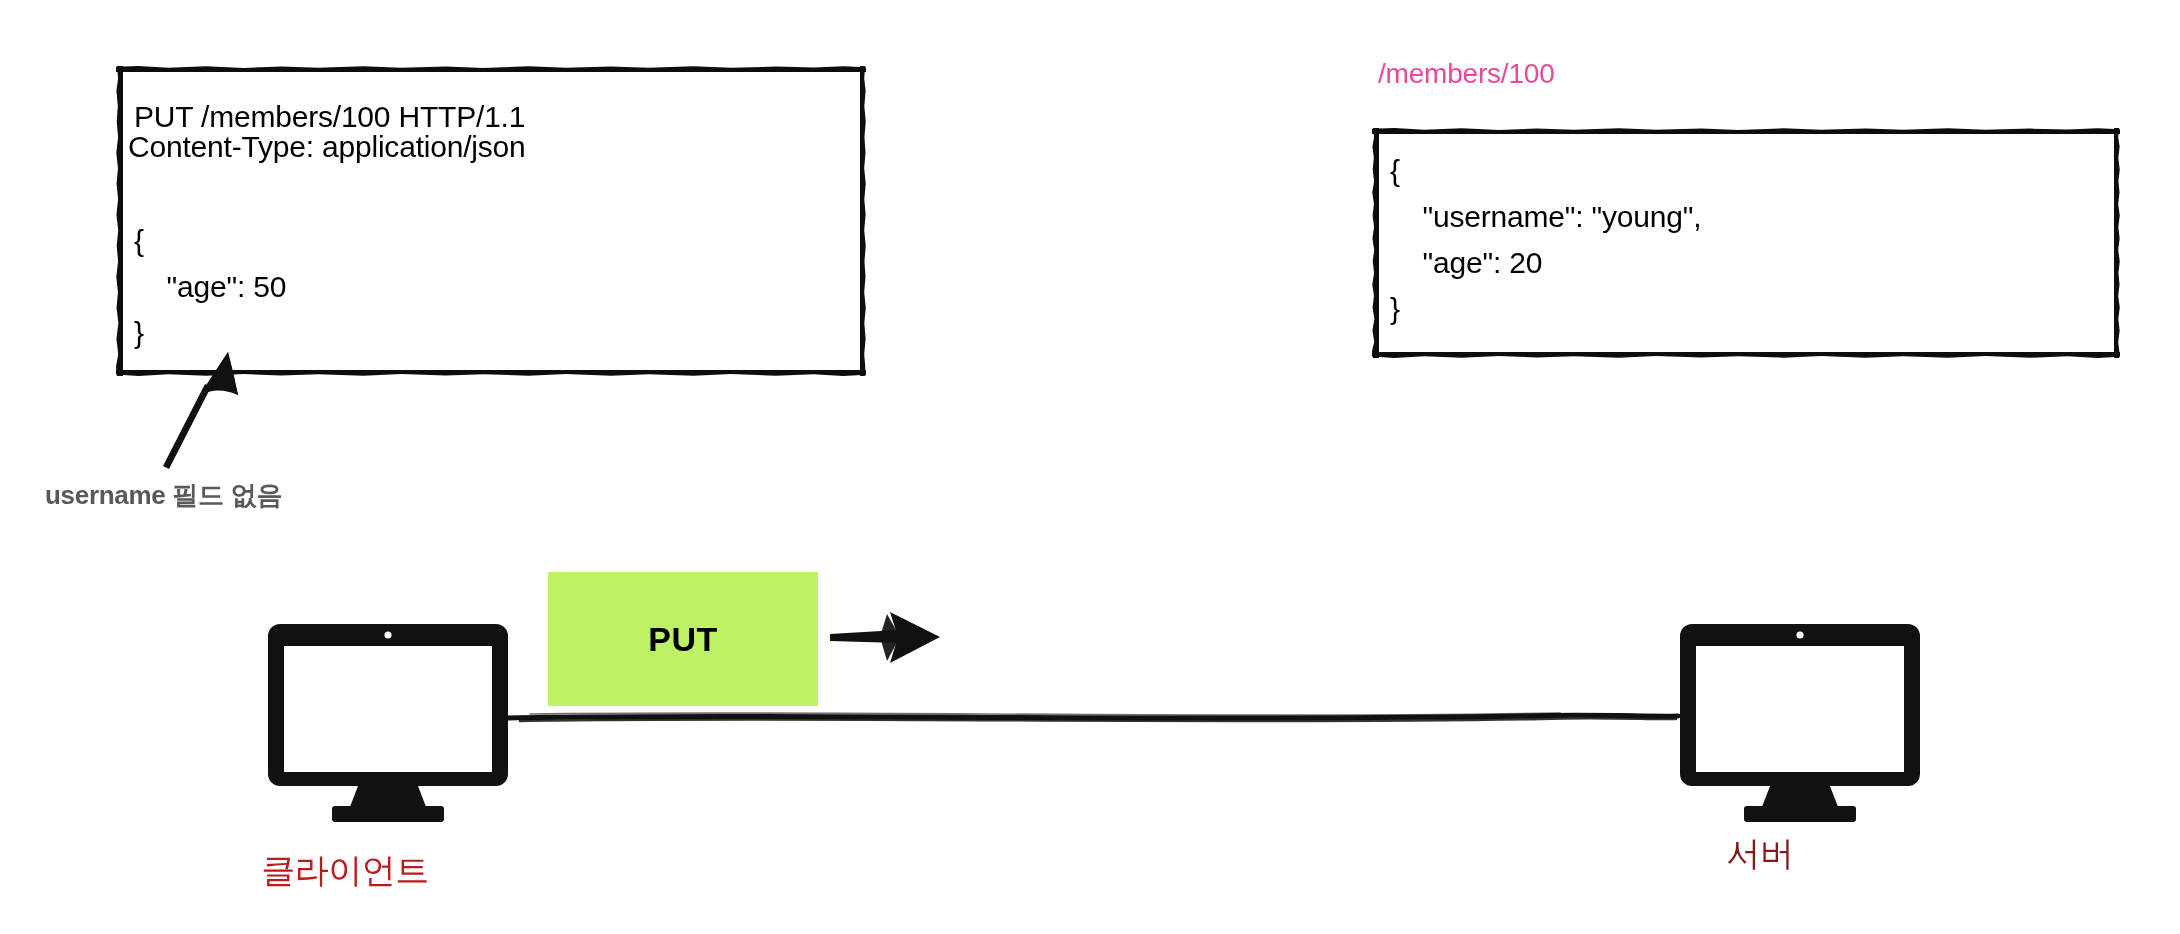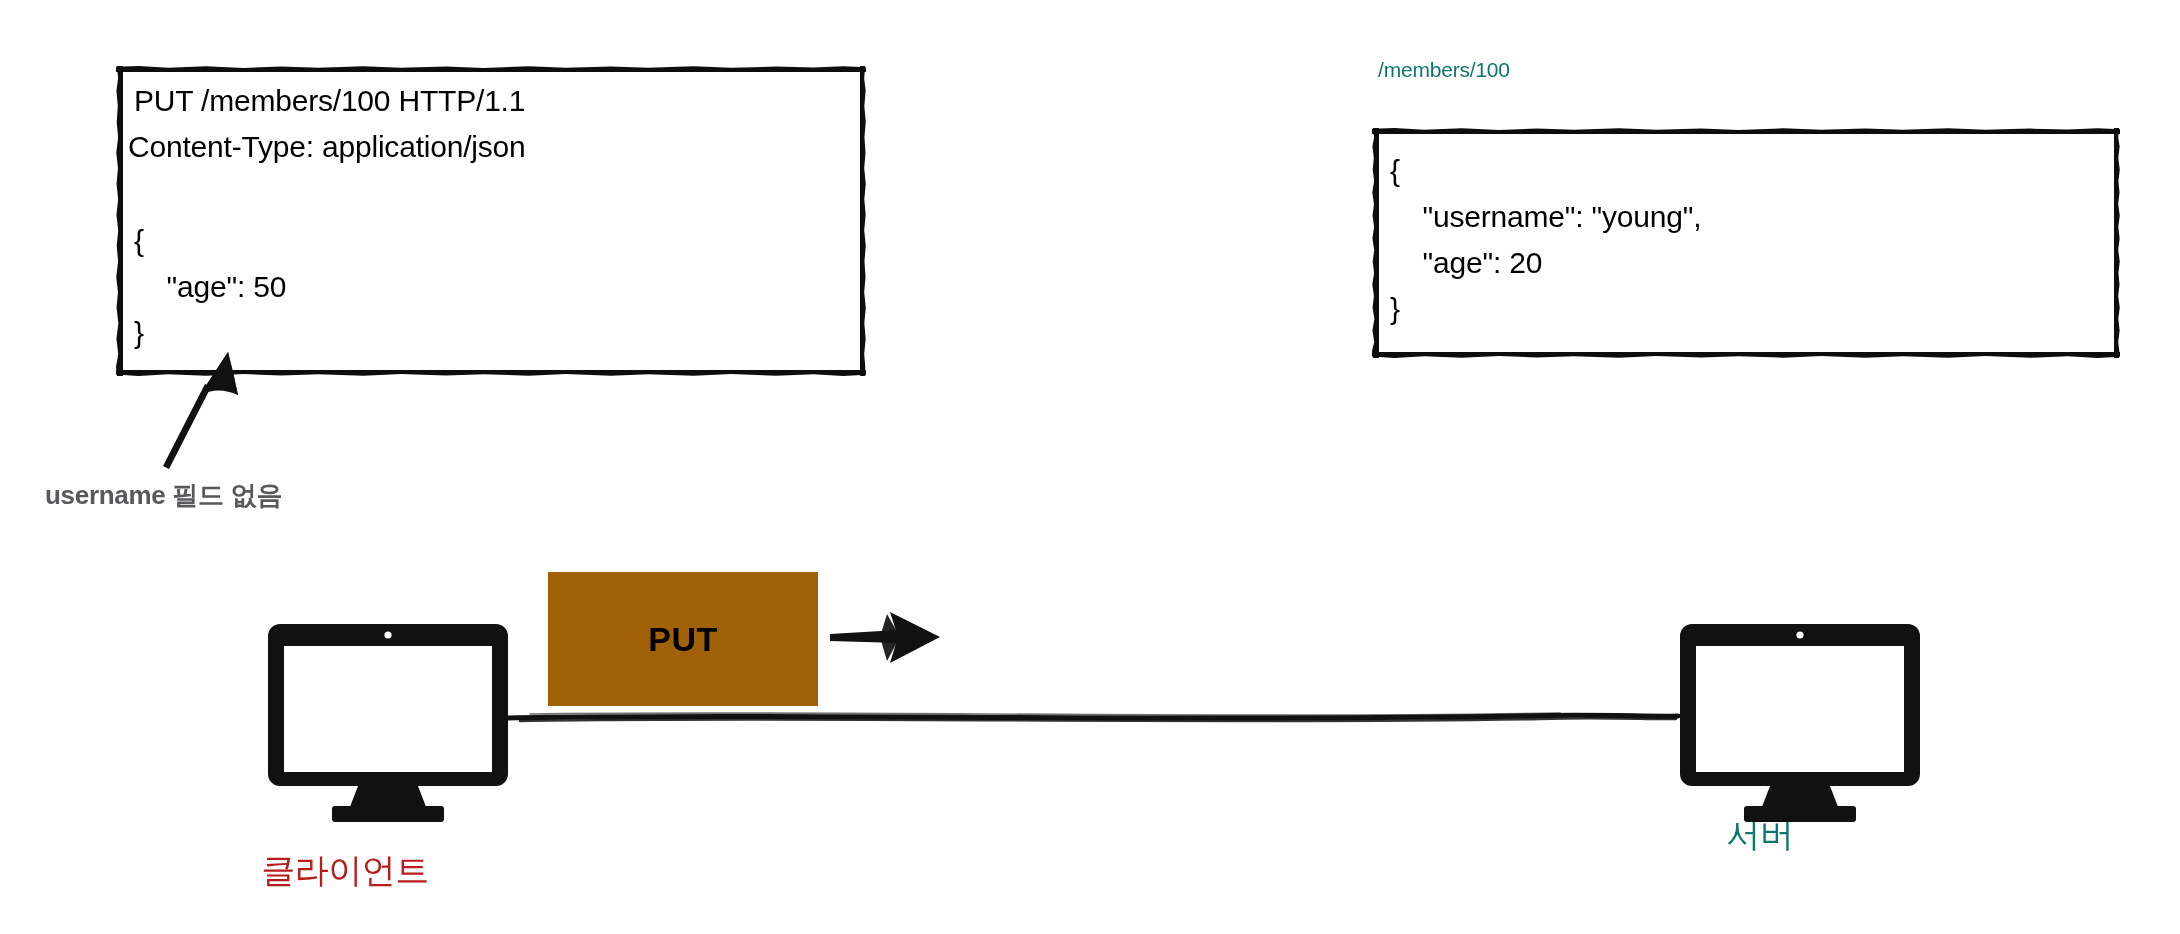--- a/index.html
+++ b/index.html
@@ -43,22 +43,22 @@
     color: #000000;
     font-size: 30px;
     line-height: 1.29;
     white-space: pre;
     font-weight: 400;
     letter-spacing: -0.2px;
   }
 
   .caption {
     position: absolute;
-    color: #0f766e;
-    font-size: 21px;
+    color: #ec4899;
+    font-size: 28px;
     white-space: pre;
     letter-spacing: -0.2px;
   }
 
   
   .verb-chip {
     position: absolute;
     display: flex;
     align-items: center;
     justify-content: center;
@@ -100,21 +100,21 @@
 
 <div id="canvas">
 
   <div class="sketch-box" style="left:116px; top:66px; width:750px; height:310px;">
     <div class="edge t"></div>
     <div class="edge b"></div>
     <div class="edge l"></div>
     <div class="edge r"></div>
   </div>
 
-  <div class="box-text" style="left:134px; top:82px;">PUT /members/100 HTTP/1.1</div>
+  <div class="box-text" style="left:134px; top:98px;">PUT /members/100 HTTP/1.1</div>
 
   <div class="box-text" style="left:128px; top:128px;">Content-Type: application/json</div>
 
   <div class="box-text" style="left:134px; top:222px;">{</div>
 
   <div class="box-text" style="left:134px; top:268px;">    "age": 50</div>
 
   <div class="box-text" style="left:134px; top:314px;">}</div>
 
   <div class="caption" style="left:1378px; top:58px;">/members/100</div>
@@ -129,27 +129,27 @@
   <div class="box-text" style="left:1390px; top:152px;">{</div>
 
   <div class="box-text" style="left:1390px; top:198px;">    "username": "young",</div>
 
   <div class="box-text" style="left:1390px; top:244px;">    "age": 20</div>
 
   <div class="box-text" style="left:1390px; top:290px;">}</div>
 
   <div class="annotation" style="left:45px; top:478px; color:#58595B;">username 필드 없음</div>
 
-  <div class="verb-chip" style="left:548px; top:572px; width:270px; height:134px; background:#a16207;">
+  <div class="verb-chip" style="left:548px; top:572px; width:270px; height:134px; background:#bef264;">
     <span>PUT</span>
   </div>
 
   <div class="device-label" style="left:185px; top:848px; width:320px; color:#b91c1c;">클라이언트</div>
 
-  <div class="device-label" style="left:1600px; top:812px; width:320px; color:#0f766e;">서버</div>
+  <div class="device-label" style="left:1600px; top:831px; width:320px; color:#7f1d1d;">서버</div>
 
   <svg class="svg-layer" viewBox="0 0 2180 934">
 
     <g>
       <path d="M 163,466 L 205,384 L 211,387 L 169,469 Z" fill="#111111"></path>
       <path d="M 198,398 L 228,352 L 238,395 L 215,384 Z" fill="#111111"></path>
       <path d="M 200,395 q 10,-16 28,-43 q 6,22 10,43 q -20,-9 -38,0 Z" fill="#111111"></path>
     </g>
 
     <g>

